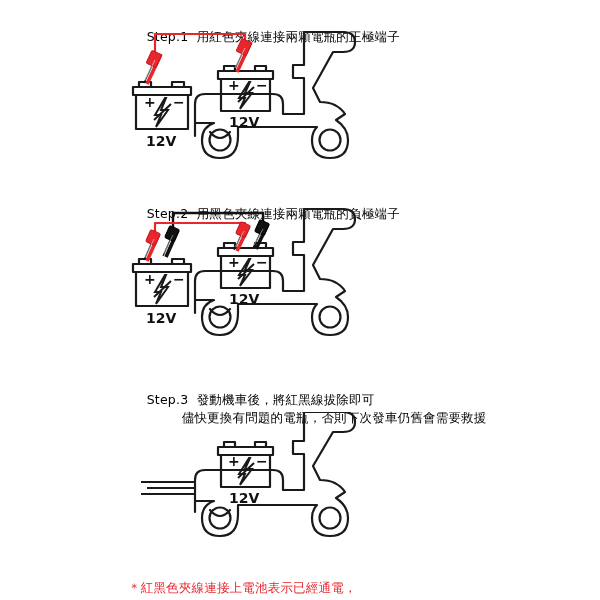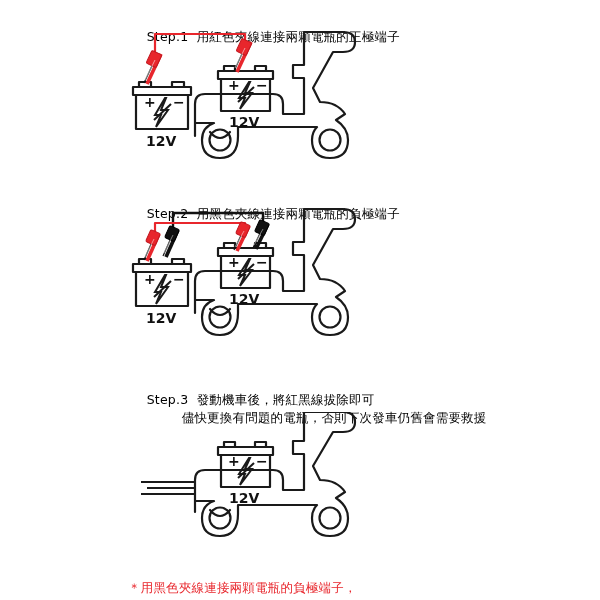--- a/index.html
+++ b/index.html
@@ -308,18 +308,18 @@
     </g>
 
     <g stroke="#1a1a1a" stroke-width="1.8" stroke-linecap="butt">
       <line x1="16" y1="70" x2="70" y2="70"></line>
       <line x1="22" y1="76" x2="70" y2="76"></line>
       <line x1="16" y1="82" x2="70" y2="82"></line>
     </g>
   </svg>
 
   <div class="warning">
-    <span class="wline">＊用黑色夾線連接兩顆電瓶的負極端子，</span>
+    <span class="wline">＊紅黑色夾線連接上電池表示已經通電，</span>
     
     
   </div>
 
 </div>
 
 </body></html>

